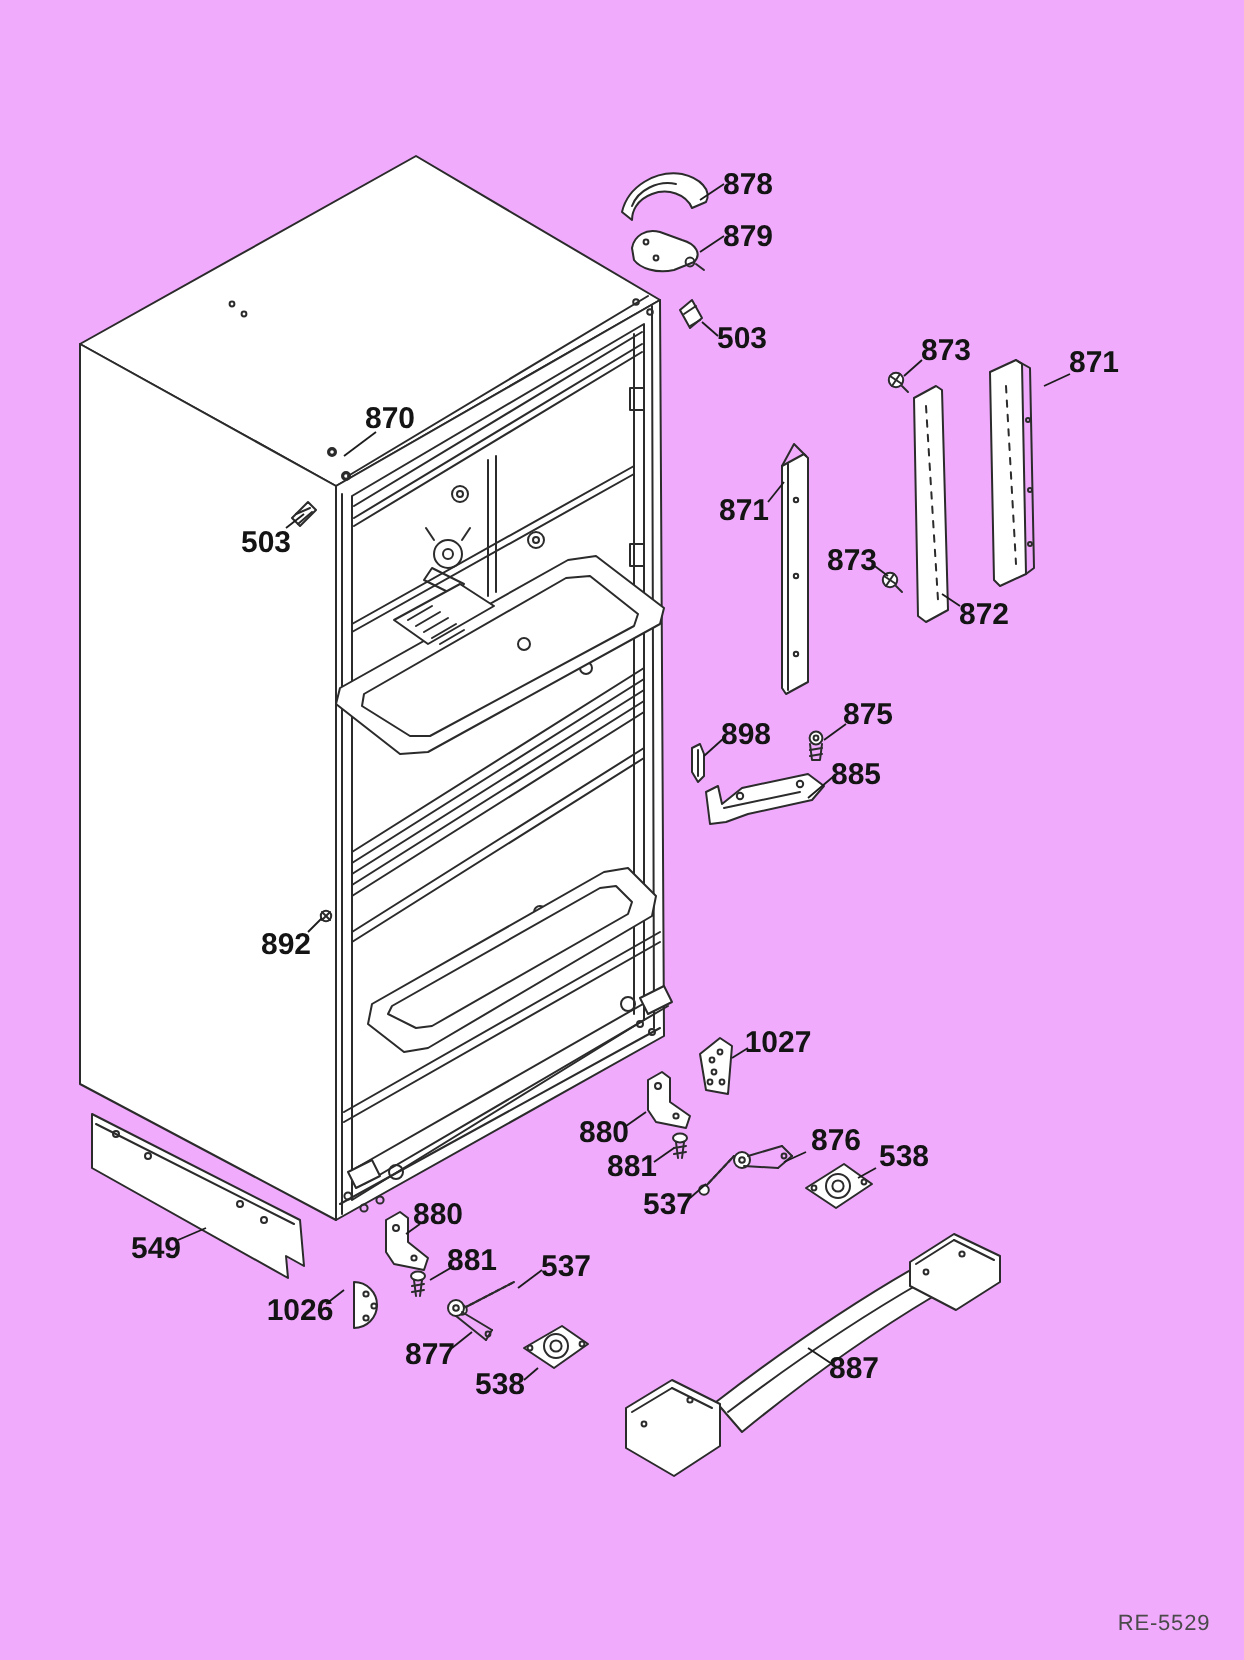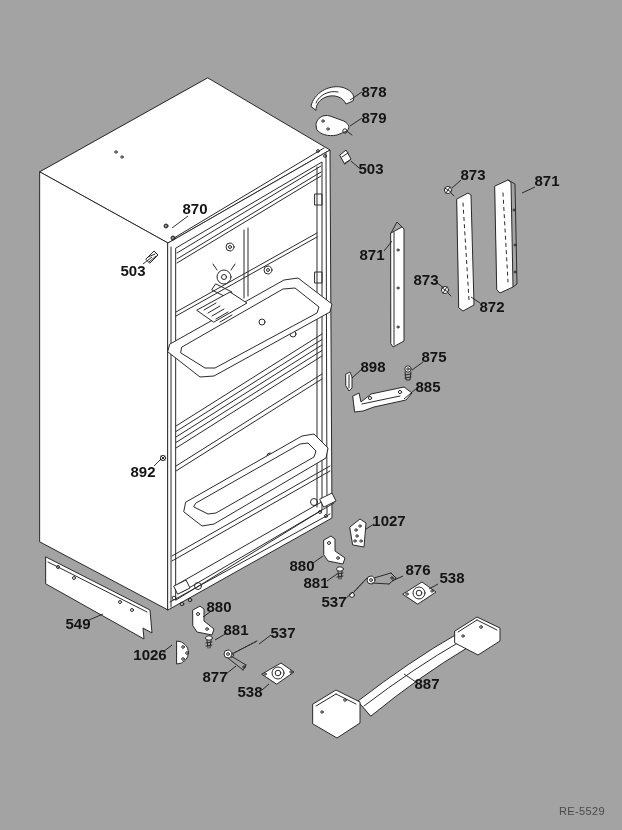--- a/index.html
+++ b/index.html
@@ -1,16 +1,16 @@
 <!DOCTYPE html>
 <html><head>
 <meta charset="utf-8">
 <style>
   html,body{margin:0;padding:0;background:#ffffff;}
-  .canvas{position:relative;width:622px;height:830px;background:#a3a3a3;overflow:hidden;
+  .canvas{position:relative;width:622px;height:830px;background:#f0abfc;overflow:hidden;
           font-family:"Liberation Sans",sans-serif;}
   svg{display:block;}
   .ink{stroke:#2b2b2b;fill:none;stroke-width:1;stroke-linejoin:round;stroke-linecap:round;}
   .fill{fill:#ffffff;stroke:#2b2b2b;stroke-width:1;stroke-linejoin:round;stroke-linecap:round;}
   .leader{stroke:#1c1c1c;stroke-width:0.9;fill:none;}
   .callout{font-family:"Liberation Sans",sans-serif;font-size:15px;font-weight:700;fill:#141414;}
   .ref{font-family:"Liberation Sans",sans-serif;font-size:11px;font-weight:400;fill:#4a4a4a;letter-spacing:0.4px;}
 </style>
 </head>
 <body>

